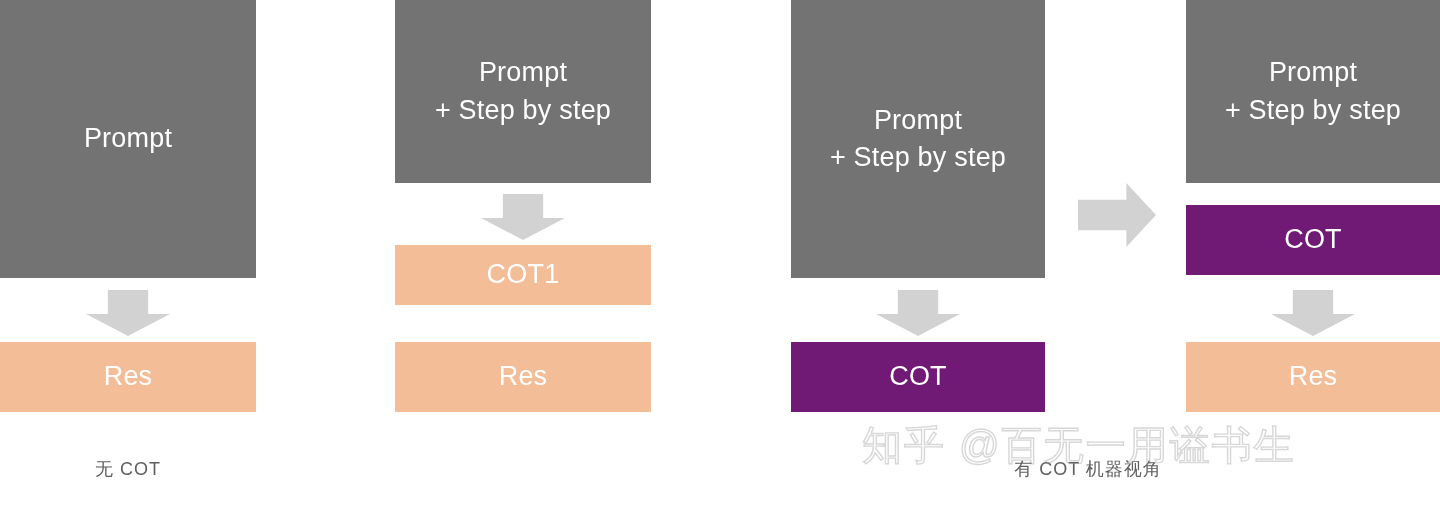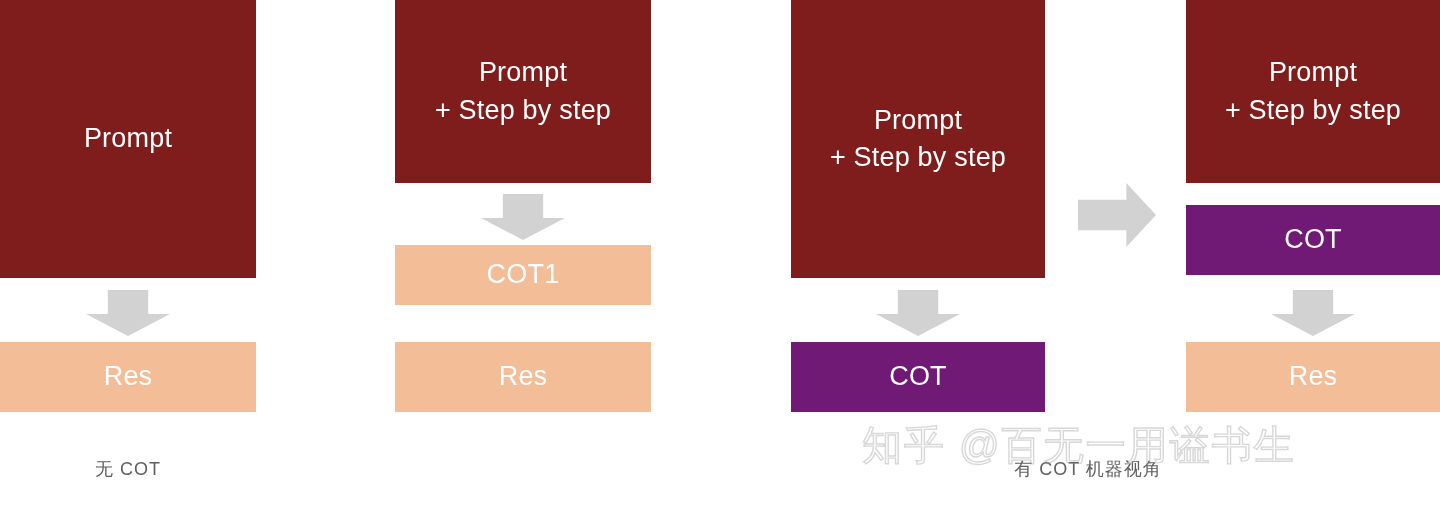--- a/index.html
+++ b/index.html
@@ -27,21 +27,21 @@
     justify-content: center;
     text-align: center;
     color: #ffffff;
     font-size: 27px;
     line-height: 1.38;
     font-weight: 400;
     letter-spacing: 0.2px;
     white-space: pre-line;
     user-select: none;
   }
-  .box.blue   { background: #7f1d1d; }
+  .box.blue   { background: #737373; }
   .box.orange { background: #f3bd98; }
   .box.green  { background: #701a75; }
 
   
   .arrow-down {
     position: absolute;
     background: #d2d2d2;
     clip-path: polygon(26% 0%, 74% 0%, 74% 52%, 100% 52%, 50% 100%, 0% 52%, 26% 52%);
   }
   .arrow-right {

